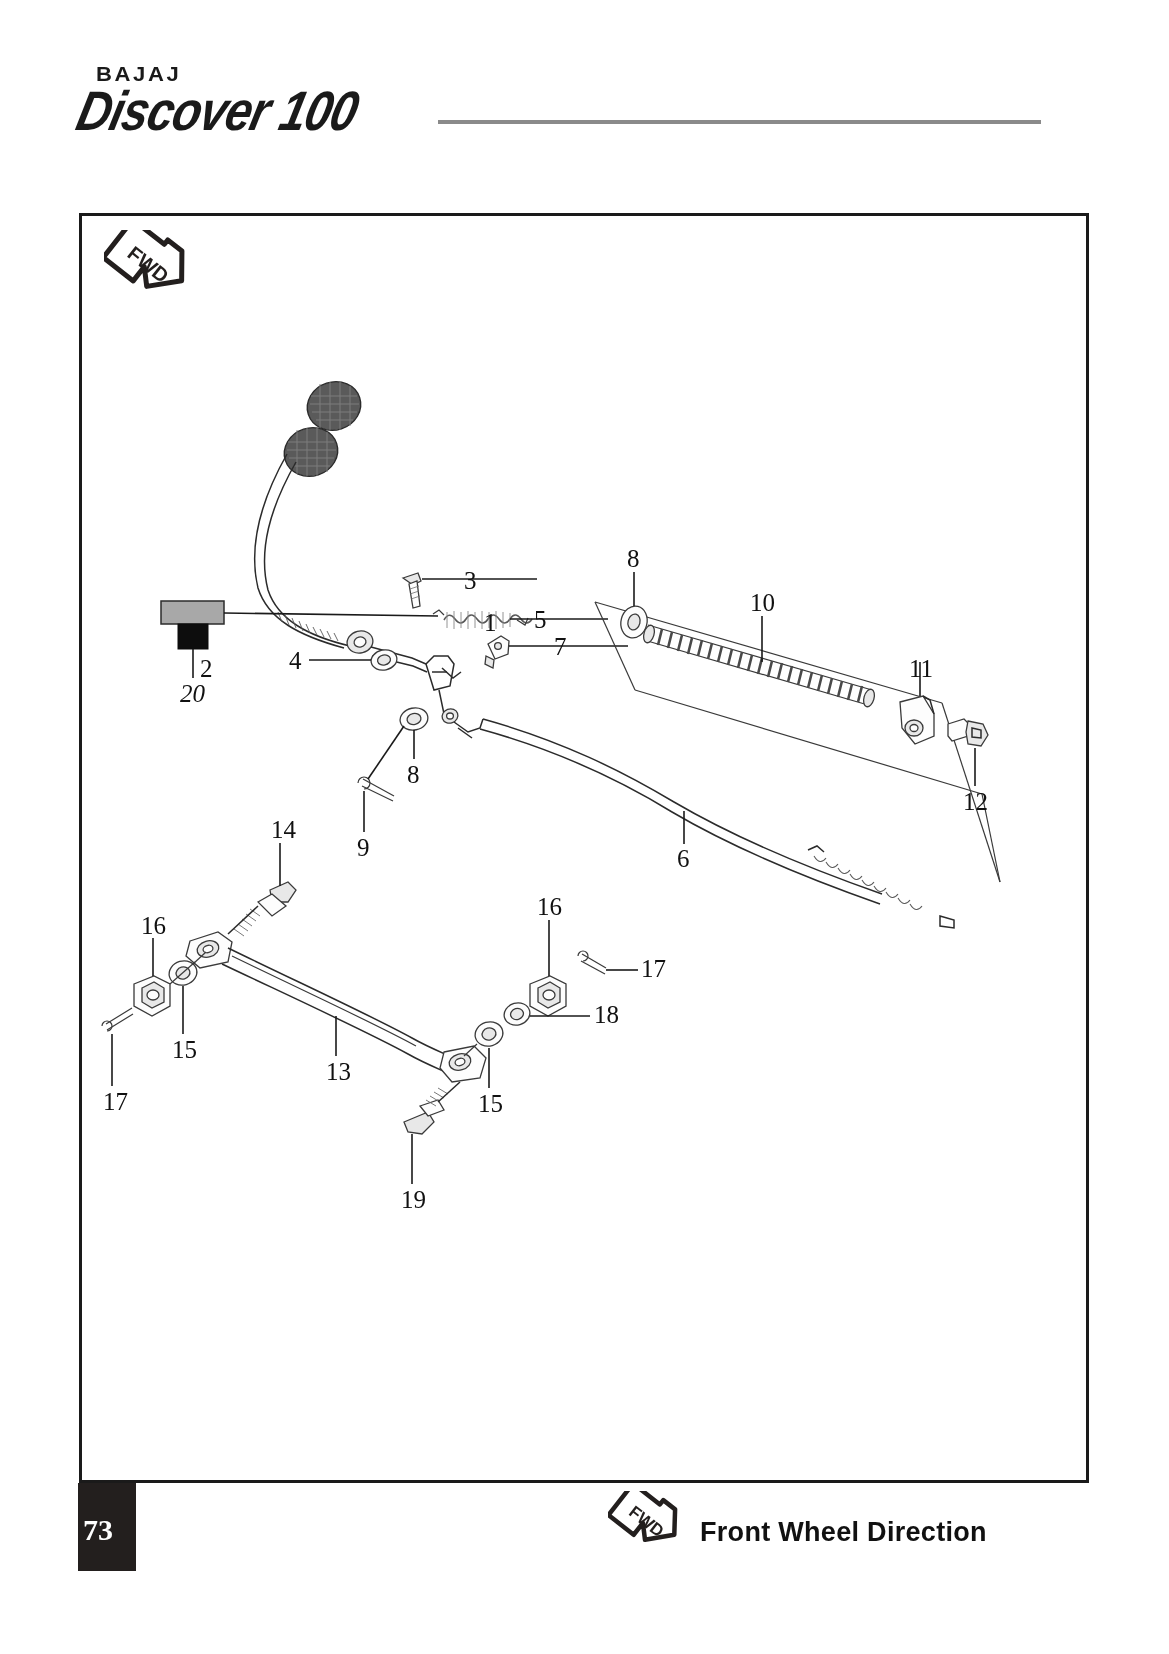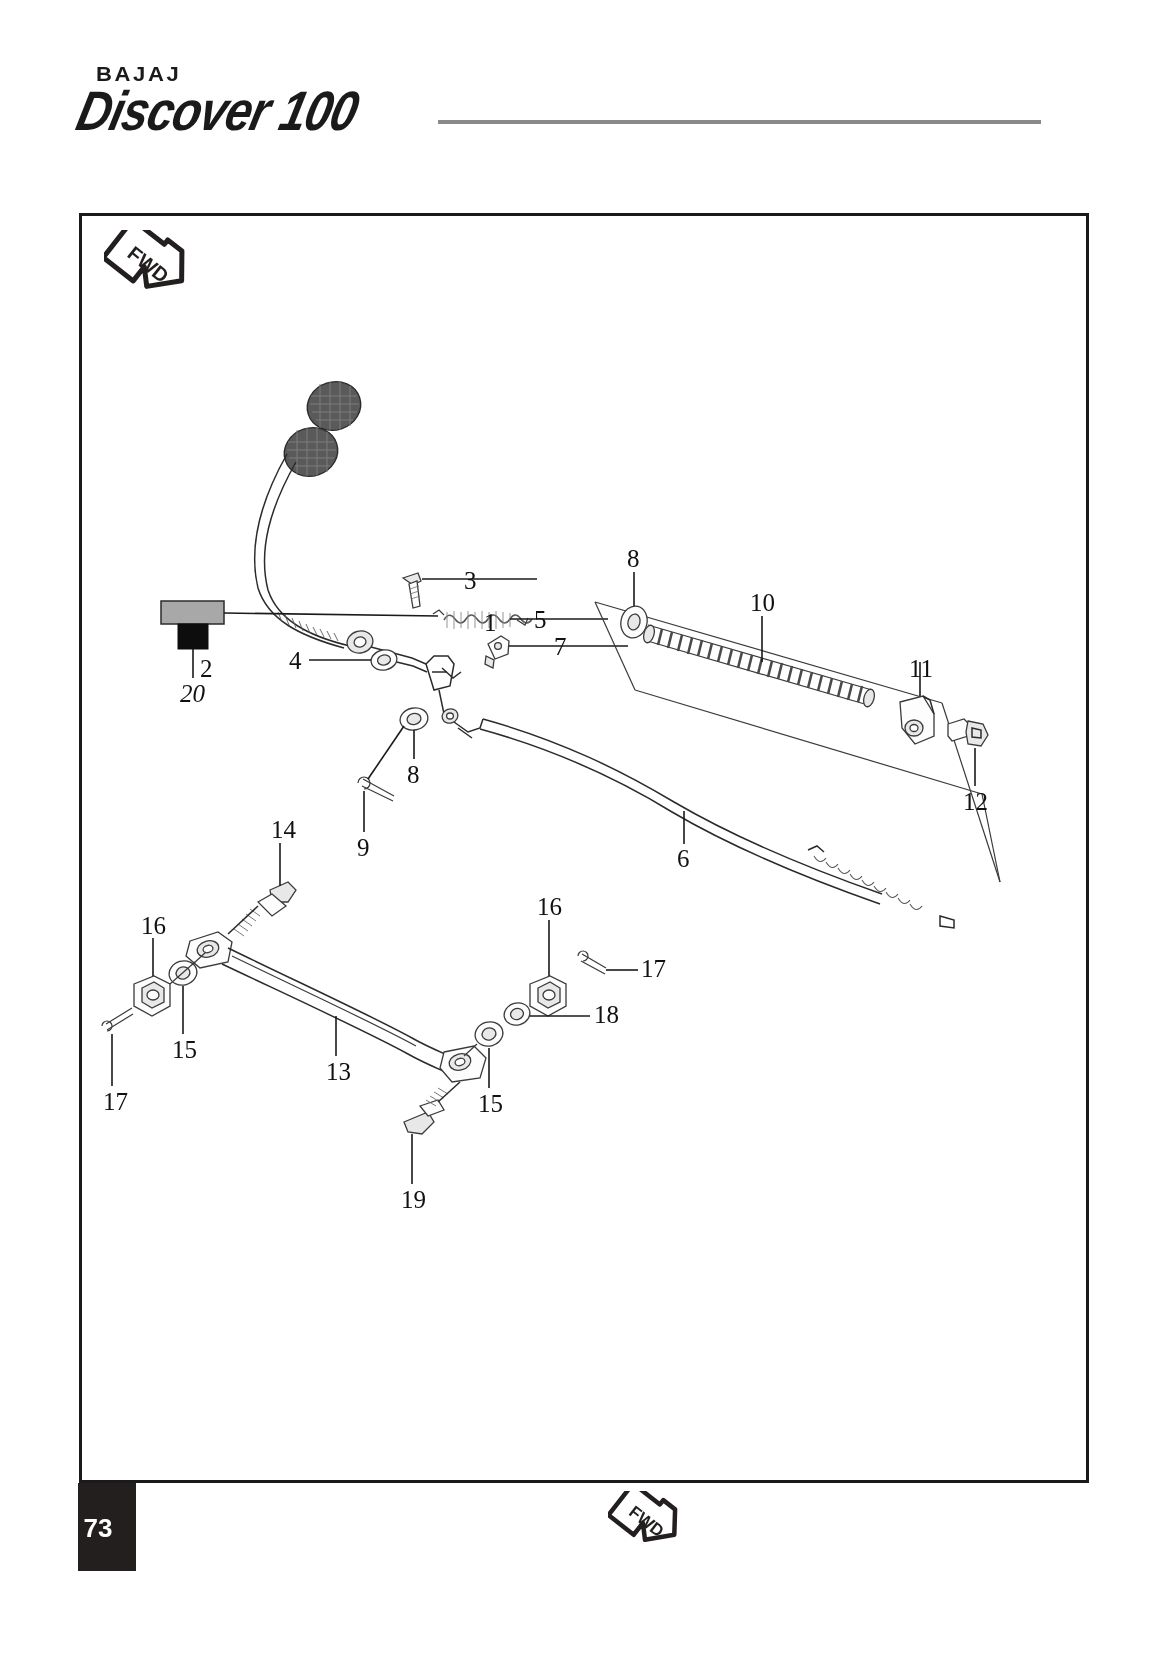--- a/index.html
+++ b/index.html
@@ -37,22 +37,22 @@
   
   .callout{position:absolute;font-size:25px;font-weight:400;
       font-family:"Liberation Serif", serif;color:#111;
       line-height:1;white-space:nowrap;}
 
   
   #footer{position:absolute;left:0;top:1483px;width:1169px;height:110px;}
   #page-tab{position:absolute;left:78px;top:0px;width:58px;height:88px;
       background:#231f1e;}
   #page-number{position:absolute;left:0;top:30px;width:40px;text-align:center;
-      color:#fff;font-size:26px;font-weight:bold;
-      font-family:Liberation Sans, sans-serif;}
+      color:#fff;font-size:30px;font-weight:bold;
+      font-family:Liberation Serif, serif;}
   #fwd-footer-label{position:absolute;left:700px;top:34px;
       font-size:27px;font-weight:bold;letter-spacing:.3px;
       font-family:"Liberation Sans", sans-serif;color:#111;white-space:nowrap;}
 
   .st-line{fill:none;stroke:#2b2b2b;stroke-width:1.5;}
   .st-thin{fill:none;stroke:#3a3a3a;stroke-width:1.2;}
   .st-lead{fill:none;stroke:#1a1a1a;stroke-width:1.6;}
   .st-fill-lt{fill:#fdfdfd;stroke:#3a3a3a;stroke-width:1.3;}
   .st-fill-md{fill:#e8e8e8;stroke:#3a3a3a;stroke-width:1.3;}
 </style>
@@ -358,13 +358,14 @@
     <div id="page-number">73</div>
   </div>
 
   <svg id="fwd-footer-icon" viewBox="0 0 74 72">
     <g transform="translate(2,2)">
       <path d="M4 6 L38 6 L38 0.5 L53 0.5 L68 21 L48 43 L36 31 L36 46 L4 46 Z" transform="rotate(38 36 26)" fill="#fff" stroke="#231f1e" stroke-width="4.5" stroke-linejoin="round"></path>
       <text x="33" y="33" font-family="&quot;Liberation Sans&quot;, sans-serif" font-size="17" font-weight="bold" fill="#231f1e" transform="rotate(38 33 33)" text-anchor="middle">FWD</text>
     </g>
   </svg>
 
+  <div id="fwd-footer-label">Front Wheel  Direction</div>
 </div>
 
 </body></html>

